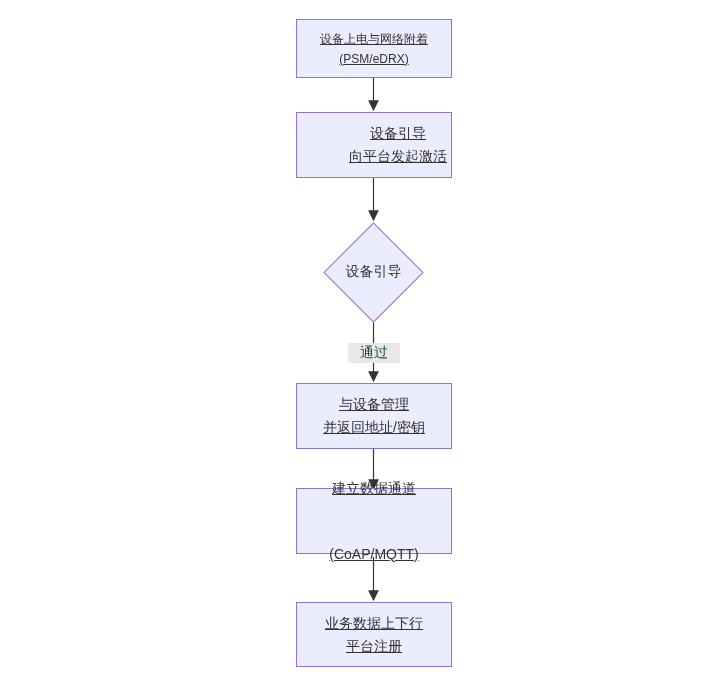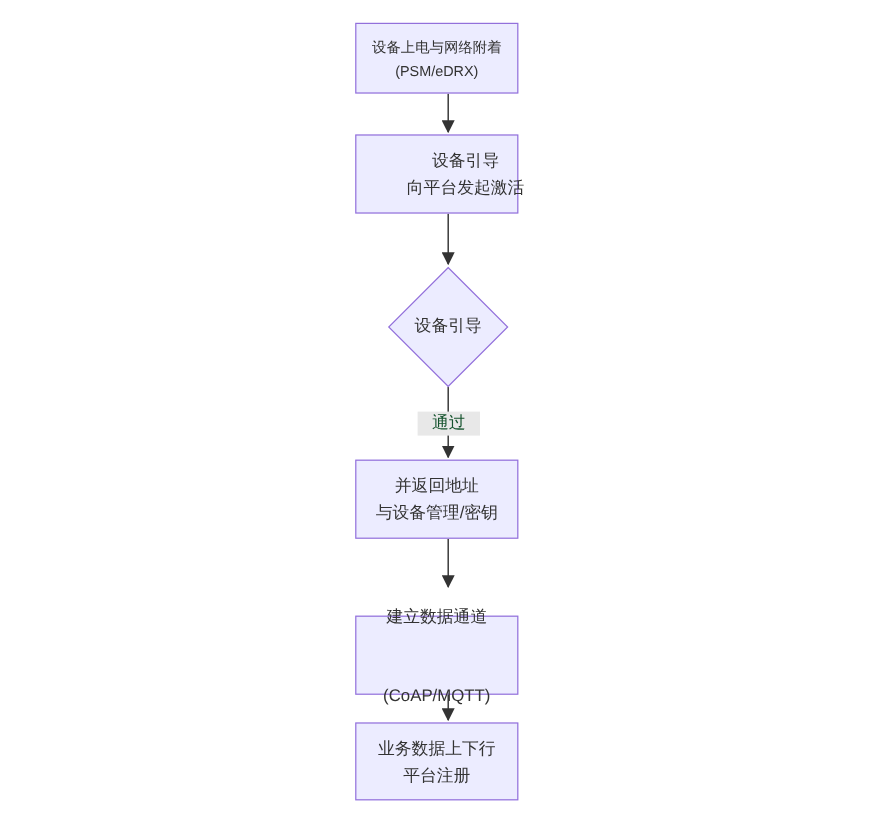--- a/index.html
+++ b/index.html
@@ -8,37 +8,38 @@
     width: 726px;
     height: 700px;
     background: #ffffff;
     font-family: "Liberation Sans", "DejaVu Sans", sans-serif;
     color: #333333;
     overflow: hidden;
   }
   .node {
     position: absolute;
     box-sizing: border-box;
-    width: 136px;
+    width: 156px;
     left: 296px;
     background: #ECECFF;
     border: 1px solid #9370DB;
     display: flex;
     flex-direction: column;
     align-items: center;
     justify-content: center;
     text-align: center;
     font-size: 14px;
     line-height: 23px;
+    text-decoration: underline;
   }
   .node .line { display: block; white-space: nowrap; }
   #node-power { top: 19px;  height: 59px; font-size: 12px; line-height: 20px; }
   #node-boot  { top: 112px; height: 66px; padding-left: 48px; }
   #node-reg   { top: 383px; height: 66px; }
-  #node-chan  { top: 513px; height: 66px; gap: 43px; }
+  #node-chan  { top: 488px; height: 66px; gap: 43px; }
   #node-biz   { top: 602px; height: 65px; }
 
   
   .diamond-shape {
     position: absolute;
     box-sizing: border-box;
     left: 338px;
     top: 237px;
     width: 71px;
     height: 71px;
@@ -105,22 +106,22 @@
 
   <div class="node" id="node-boot">
     <span class="line">设备引导</span>
     <span class="line">向平台发起激活</span>
   </div>
 
   <div class="diamond-shape"></div>
   <div class="diamond-label">设备引导</div>
 
   <div class="node" id="node-reg">
-    <span class="line">并返回地址</span>
-    <span class="line">与设备管理/密钥</span>
+    <span class="line">与设备管理</span>
+    <span class="line">并返回地址/密钥</span>
   </div>
 
   <div class="node" id="node-chan">
     <span class="line">建立数据通道</span>
     <span class="line">(CoAP/MQTT)</span>
   </div>
 
   <div class="node" id="node-biz">
     <span class="line">业务数据上下行</span>
     <span class="line">平台注册</span>

